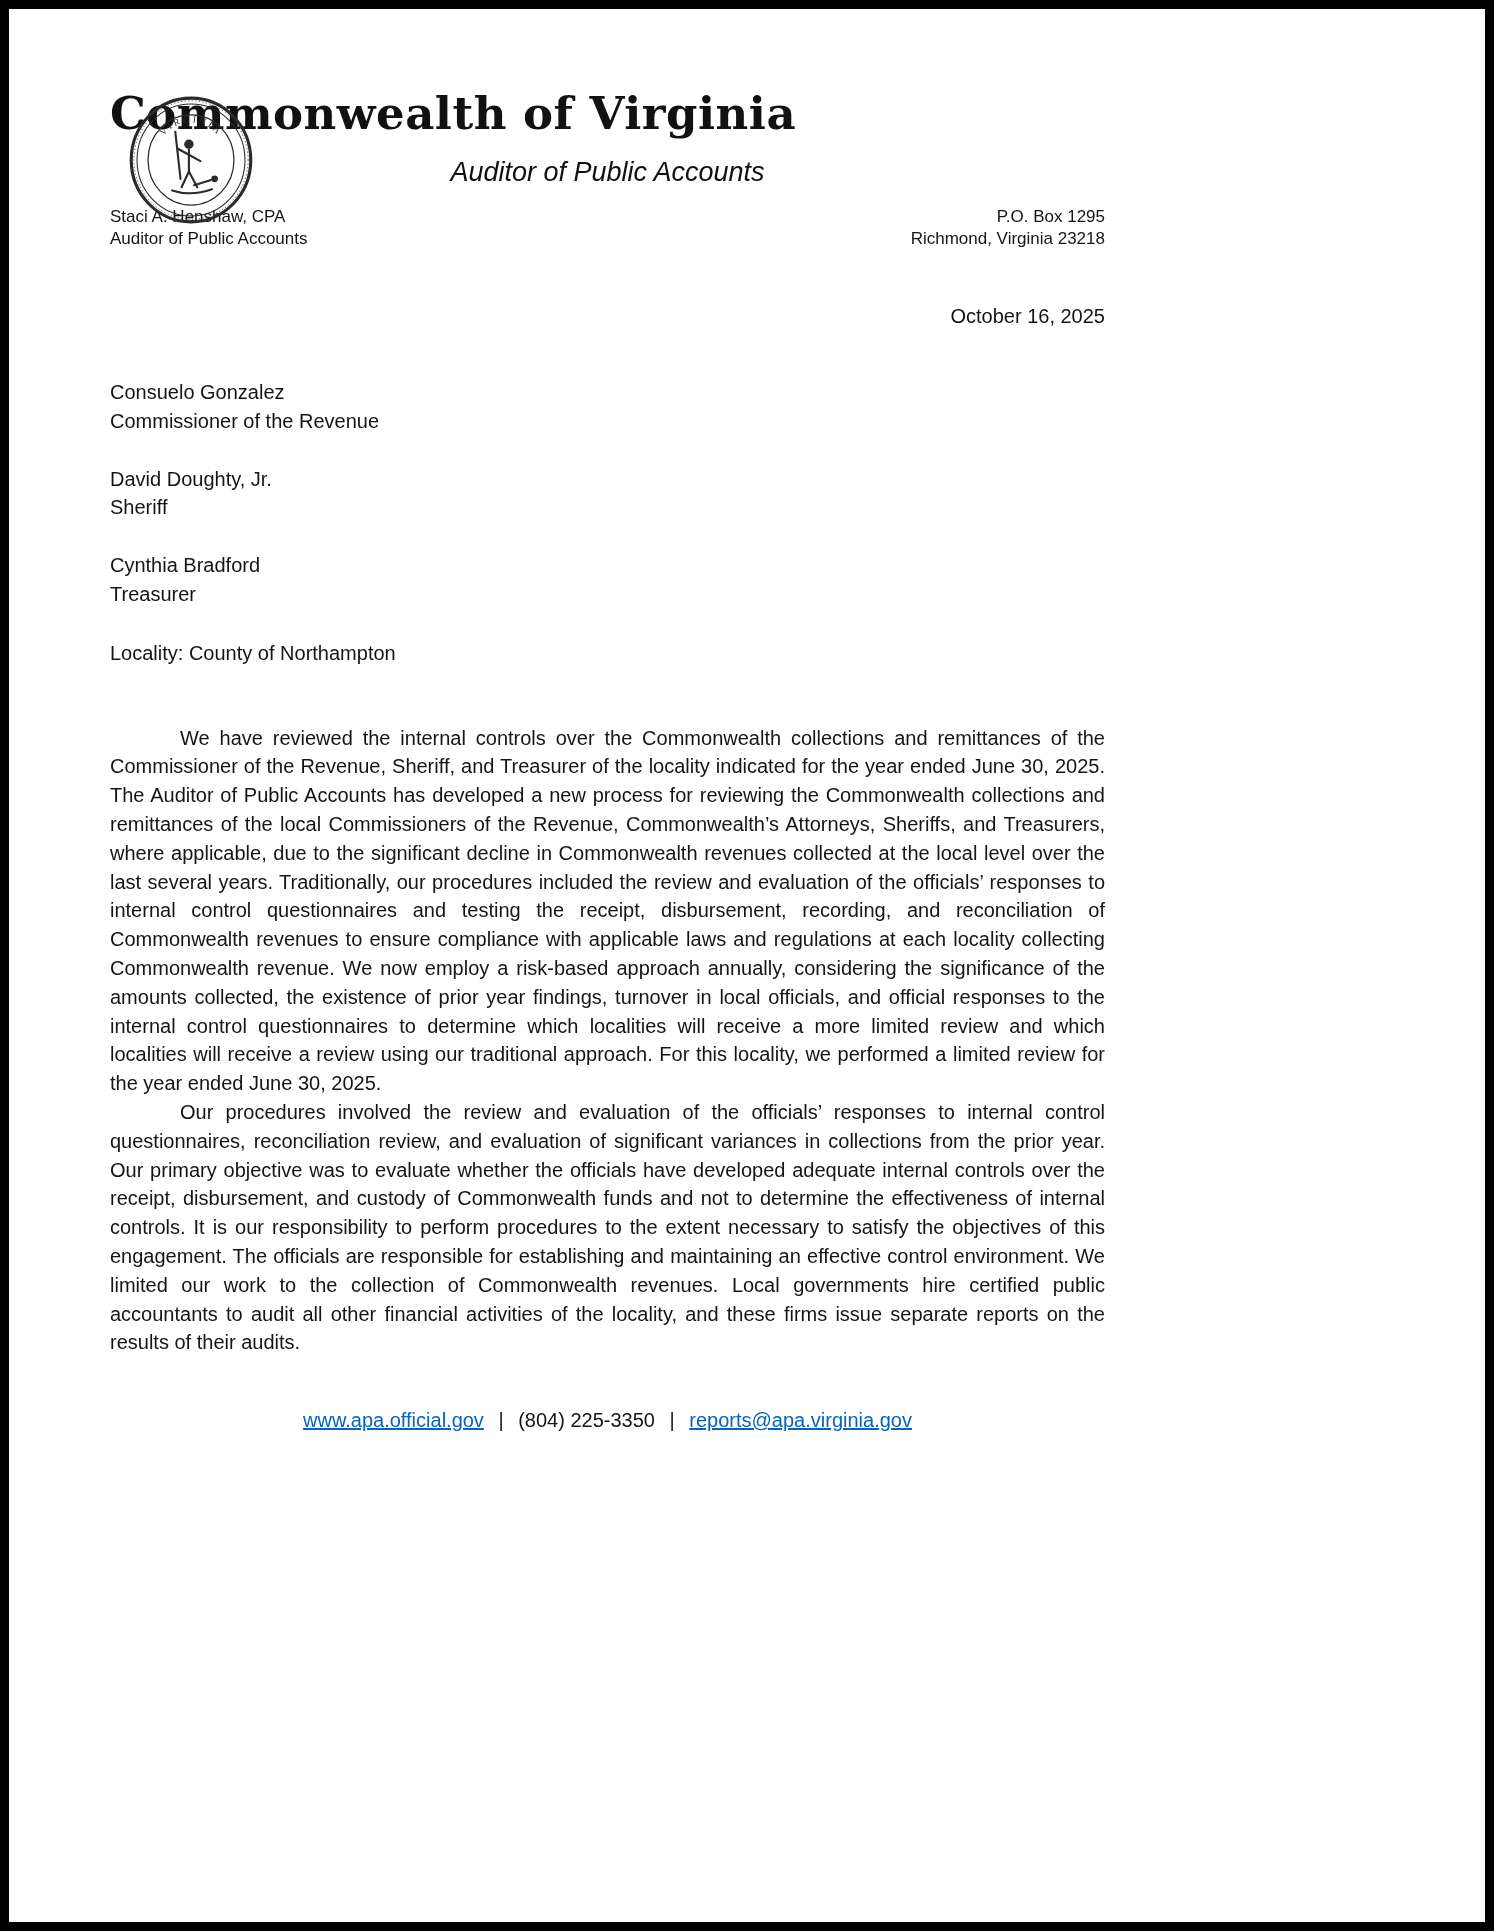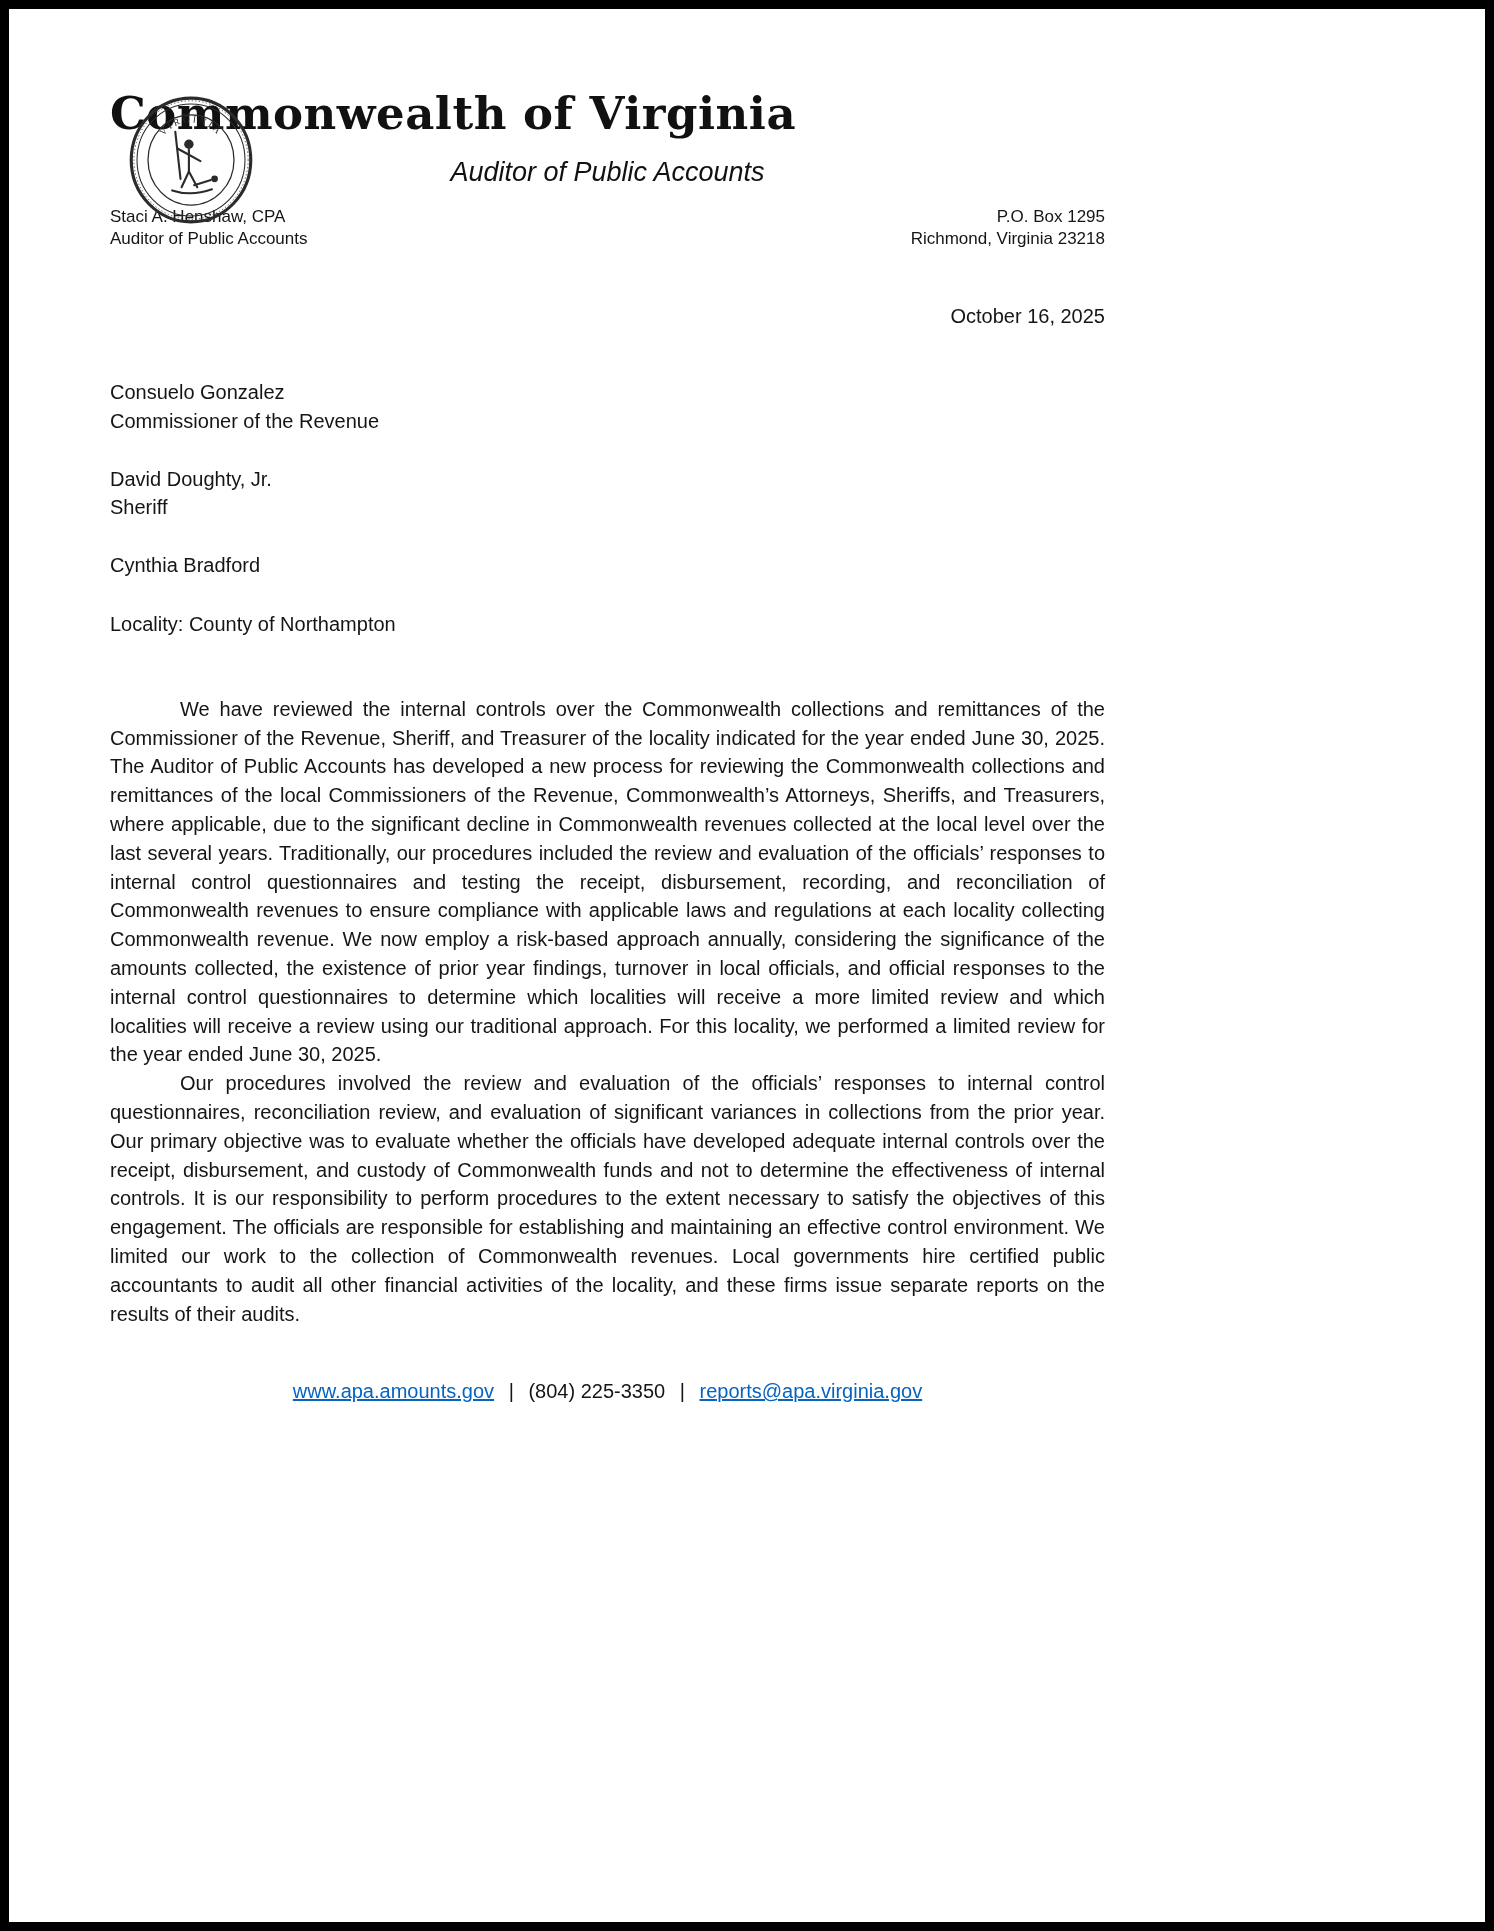--- a/index.html
+++ b/index.html
@@ -153,32 +153,33 @@
         <div>Commissioner of the Revenue</div>
       </div>
 
       <div class="recipient">
         <div>David Doughty, Jr.</div>
         <div>Sheriff</div>
       </div>
 
       <div class="recipient">
         <div>Cynthia Bradford</div>
+        <div>Treasurer</div>
       </div>
 
       <div class="locality">Locality: County of Northampton</div>
     </div>
 
     <p class="para para-first">We have reviewed the internal controls over the Commonwealth collections and remittances of the Commissioner of the Revenue, Sheriff, and Treasurer of the locality indicated for the year ended June 30, 2025.  The Auditor of Public Accounts has developed a new process for reviewing the Commonwealth collections and remittances of the local Commissioners of the Revenue, Commonwealth’s Attorneys, Sheriffs, and Treasurers, where applicable, due to the significant decline in Commonwealth revenues collected at the local level over the last several years.  Traditionally, our procedures included the review and evaluation of the officials’ responses to internal control questionnaires and testing the receipt, disbursement, recording, and reconciliation of Commonwealth revenues to ensure compliance with applicable laws and regulations at each locality collecting Commonwealth revenue.  We now employ a risk-based approach annually, considering the significance of the amounts collected, the existence of prior year findings, turnover in local officials, and official responses to the internal control questionnaires to determine which localities will receive a more limited review and which localities will receive a review using our traditional approach.  For this locality, we performed a limited review for the year ended June 30, 2025.</p>
 
     <p class="para">Our procedures involved the review and evaluation of the officials’ responses to internal control questionnaires, reconciliation review, and evaluation of significant variances in collections from the prior year.  Our primary objective was to evaluate whether the officials have developed adequate internal controls over the receipt, disbursement, and custody of Commonwealth funds and not to determine the effectiveness of internal controls.  It is our responsibility to perform procedures to the extent necessary to satisfy the objectives of this engagement.  The officials are responsible for establishing and maintaining an effective control environment.  We limited our work to the collection of Commonwealth revenues.  Local governments hire certified public accountants to audit all other financial activities of the locality, and these firms issue separate reports on the results of their audits.</p>
 
   </main>
 
   <footer class="page-footer">
-    <a class="link" href="#">www.apa.amounts.gov</a>
+    <a class="link" href="#">www.apa.official.gov</a>
     <span class="sep">|</span>
     <span class="phone">(804) 225-3350</span>
     <span class="sep">|</span>
     <a class="link" href="#">reports@apa.virginia.gov</a>
   </footer>
 
 </div>
 
 </body></html>

